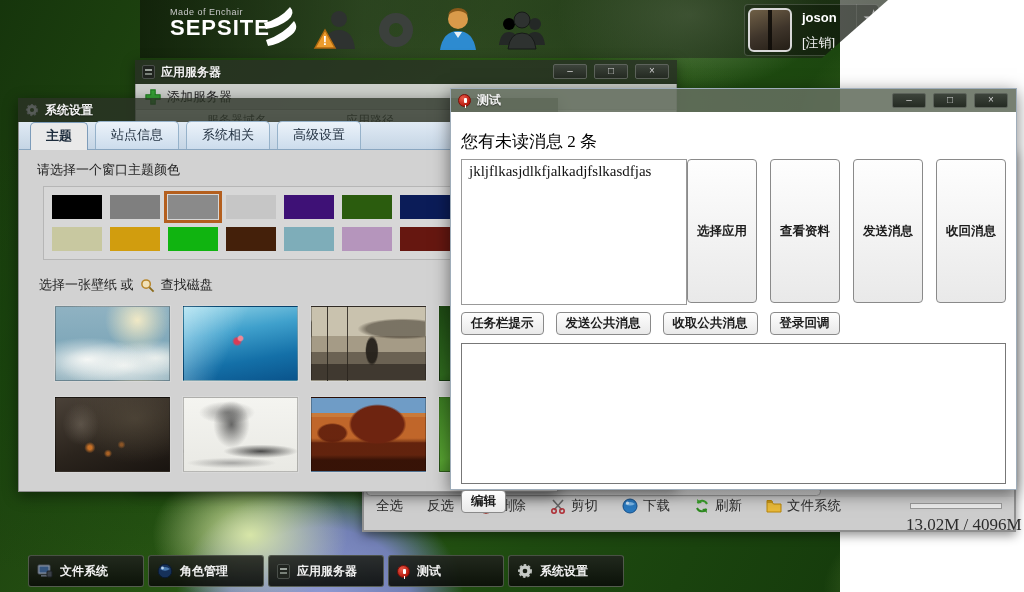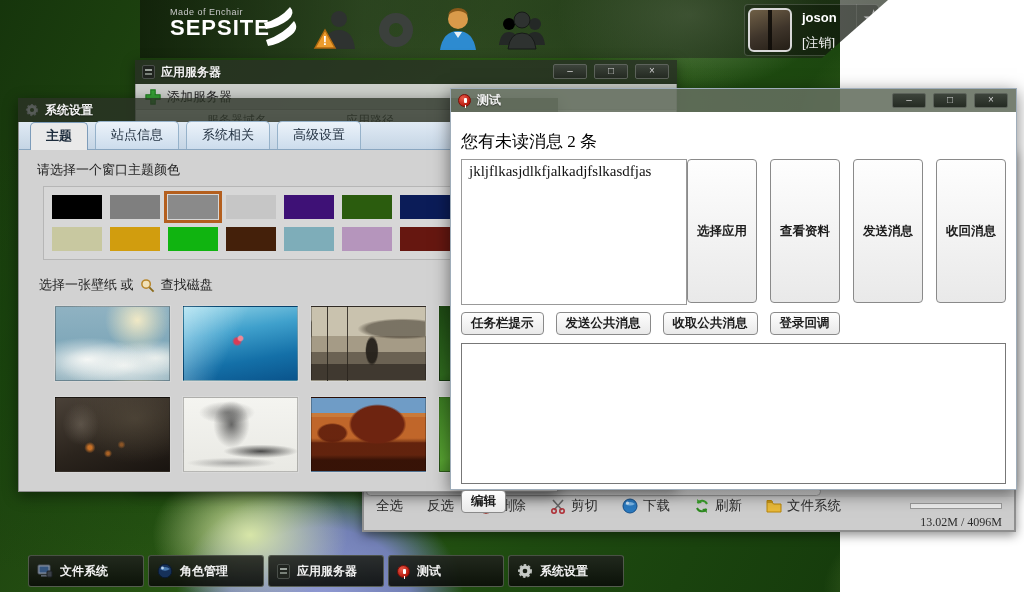--- a/index.html
+++ b/index.html
@@ -50,21 +50,21 @@
     background:#cdcdcd; border:2px solid #8f8f8f; box-shadow:0 3px 10px rgba(0,0,0,.45); }
   .fs-bottom { position:absolute; left:0; right:0; bottom:0; }
   .fs-scrollbar { height:13px; background:#c3c3c3; border-top:1px solid #a6a6a6; position:relative; }
   .fs-thumb { position:absolute; left:2px; top:2px; height:9px; width:70%; background:linear-gradient(#ededed,#d0d0d0); border:1px solid #9a9a9a; border-radius:5px; }
   .fs-toolbar { height:33px; background:#cdcdcd; display:flex; align-items:flex-start; padding:0 12px; gap:24px;
     font-family:"Liberation Serif",serif; font-size:13.5px; color:#2c2c2c; }
   .fs-link { cursor:default; }
   .fs-group { display:flex; align-items:center; gap:5px; }
   .fs-quota { margin-left:auto; width:96px; text-align:right; }
   .fs-quota-bar { width:92px; height:6px; background:#ececec; border:1px solid #9a9a9a; margin-left:4px; }
-  .fs-quota-text { font-size:12px; margin-top:2px; white-space:nowrap; }
+  .fs-quota-text { font-size:17px; margin-top:2px; white-space:nowrap; }
 
   
   .window-app { position:absolute; left:135px; top:60px; width:542px; height:428px; z-index:3; box-shadow:0 3px 12px rgba(0,0,0,.4); }
   .window-app .titlebar { background:rgba(40,48,36,.82); }
   .app-body { position:absolute; left:0; right:0; top:24px; bottom:0; background:rgba(216,216,216,.93); border:1px solid rgba(120,120,120,.6); border-top:none; }
   .app-addrow { height:26px; display:flex; align-items:center; gap:6px; padding-left:9px; border-bottom:1px solid #b2b2b2; font-size:13px; color:#1d1d1d; }
   .app-thead { height:21px; display:flex; align-items:center; background:linear-gradient(#efefef,#cbcbcb); border-bottom:1px solid #a8a8a8; font-size:12px; color:#3a3a3a; }
   .app-thead .c0 { width:32px; }
   .app-thead .c1 { width:138px; text-align:center; }
   .app-thead .c2 { width:128px; text-align:center; }

